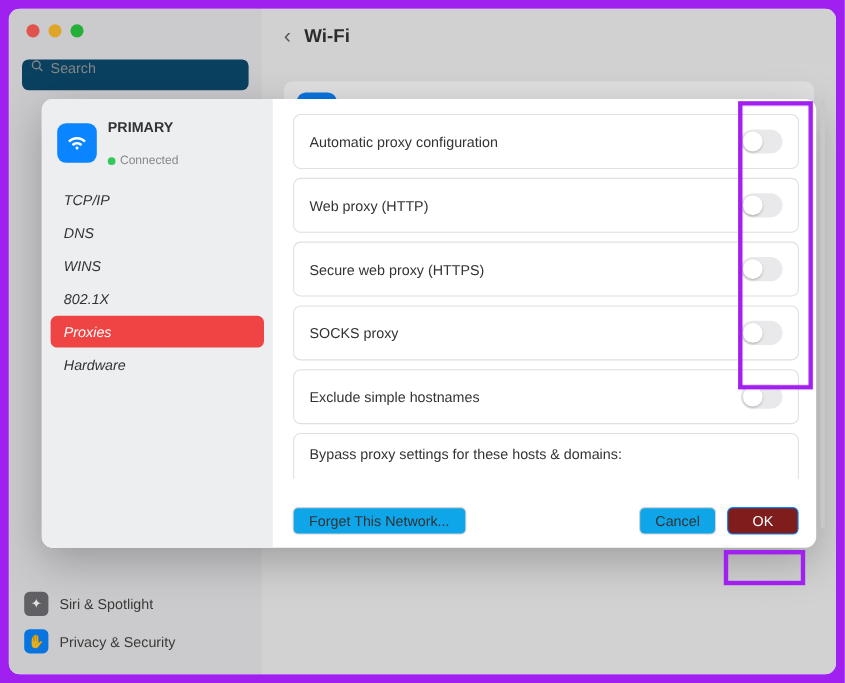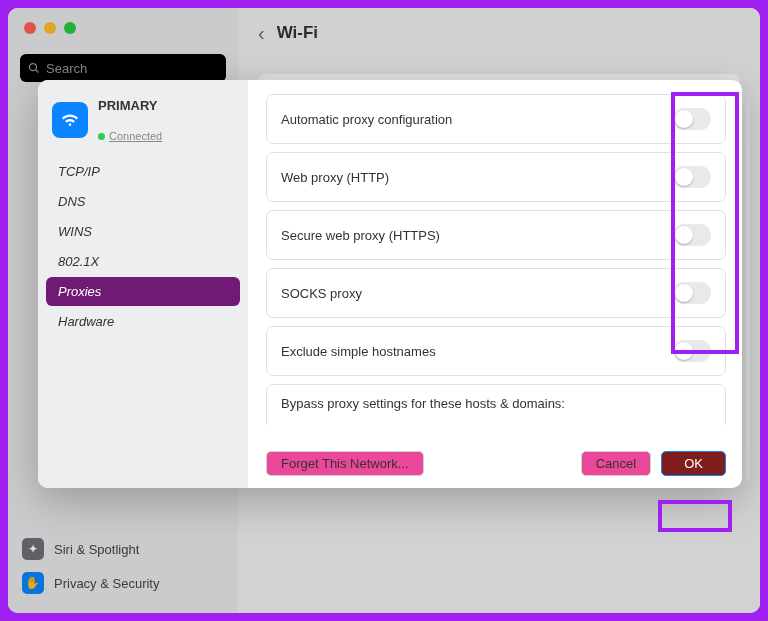--- a/index.html
+++ b/index.html
@@ -7,49 +7,49 @@
     .window { width: 100%; height: 100%; background: #f5f5f7; border-radius: 10px; position: relative; overflow: hidden; }
     .traffic-lights { position: absolute; top: 14px; left: 16px; display: flex; gap: 8px; z-index: 1; }
     .traffic-light { width: 12px; height: 12px; border-radius: 50%; }
     .tl-red { background: #ff5f57; }
     .tl-yellow { background: #febc2e; }
     .tl-green { background: #28c840; }
     .header-bar { position: absolute; top: 0; left: 230px; right: 0; height: 50px; display: flex; align-items: center; padding: 0 20px; background: #eeeef0; }
     .back-btn { font-size: 20px; color: #666; margin-right: 12px; }
     .header-title { font-size: 17px; font-weight: 600; color: #333; }
     .bg-sidebar { position: absolute; top: 0; left: 0; width: 230px; height: 100%; background: #e8e8ea; padding-top: 40px; }
-    .bg-search { margin: 6px 12px 10px; height: 28px; background: #000000; border-radius: 6px; display: flex; align-items: center; padding: 0 8px; color: #999; font-size: 13px; gap: 6px; }
+    .bg-search { margin: 6px 12px 10px; height: 28px; background: #0c4a6e; border-radius: 6px; display: flex; align-items: flex-start; padding: 0 8px; color: #999; font-size: 13px; gap: 6px; }
     .bg-side-item { display: flex; align-items: center; gap: 10px; padding: 6px 14px; font-size: 13px; color: #444; }
     .bg-side-icon { width: 22px; height: 22px; border-radius: 5px; display: flex; align-items: center; justify-content: center; font-size: 12px; color: white; }
     .bg-main { position: absolute; top: 50px; left: 230px; right: 0; bottom: 0; background: #efeff1; padding: 16px 20px; overflow: hidden; }
     .bg-wifi-card { background: white; border-radius: 8px; padding: 10px 12px; display: flex; align-items: center; gap: 10px; margin-bottom: 30px; }
     .bg-ask { margin-top: 420px; }
     .bg-ask-title { font-size: 13px; color: #555; }
     .bg-ask-sub { font-size: 11px; color: #999; margin-top: 2px; max-width: 440px; }
     .dim-overlay { position: absolute; inset: 0; background: rgba(0,0,0,0.12); z-index: 2; }
-    .modal { position: absolute; top: 72px; left: 30px; right: 18px; height: 408px; background: #fff; border-radius: 10px; box-shadow: 0 12px 40px rgba(0,0,0,0.25); z-index: 3; display: flex; }
+    .modal { position: absolute; top: 82px; left: 30px; right: 18px; height: 408px; background: #fff; border-radius: 10px; box-shadow: 0 12px 40px rgba(0,0,0,0.25); z-index: 3; display: flex; }
     .modal-sidebar { width: 210px; background: #edeef0; border-radius: 10px 0 0 10px; padding: 14px 6px; }
     .wifi-header { display: flex; align-items: center; gap: 10px; padding: 4px 8px 14px; }
     .wifi-icon-big { width: 36px; height: 36px; background: #0a84ff; border-radius: 8px; display: flex; align-items: center; justify-content: center; }
     .wifi-name { font-size: 13px; font-weight: 700; color: #333; }
-    .wifi-status { font-size: 11px; color: #888; display: flex; align-items: center; gap: 4px; margin-top: 17px; text-decoration: underline; }
+    .wifi-status { font-size: 11px; color: #888; display: flex; align-items: center; gap: 4px; margin-top: 17px; }
     .status-dot { width: 7px; height: 7px; border-radius: 50%; background: #34c759; }
     .side-tab { padding: 7px 12px; font-size: 13px; color: #333; border-radius: 6px; margin: 1px 2px; cursor: pointer; font-style: italic; }
-    .side-tab.active { background: #701a75; color: white; }
+    .side-tab.active { background: #ef4444; color: white; }
     .modal-content { flex: 1; padding: 14px 16px 12px 18px; display: flex; flex-direction: column; position: relative; }
     .proxy-list { display: flex; flex-direction: column; gap: 8px; overflow-y: auto; }
     .proxy-row { border: 1px solid #e0e0e2; border-radius: 7px; padding: 13px 14px; display: flex; align-items: center; justify-content: space-between; }
     .proxy-label { font-size: 13px; color: #333; }
     .toggle { width: 38px; height: 22px; background: #e9e9eb; border-radius: 11px; position: relative; cursor: pointer; }
     .toggle::after { content: ''; position: absolute; top: 2px; left: 2px; width: 18px; height: 18px; background: white; border-radius: 50%; box-shadow: 0 1px 2px rgba(0,0,0,0.25); }
     .bypass-row { border: 1px solid #e0e0e2; border-radius: 7px; padding: 11px 14px 12px; }
     .bypass-title { font-size: 13px; color: #333; margin-bottom: 6px; }
     .modal-footer { display: flex; align-items: center; justify-content: space-between; margin-top: 16px; padding-top: 10px; }
     .footer-right { display: flex; gap: 10px; }
-    .btn { padding: 4px 14px; font-size: 13px; border-radius: 5px; border: 1px solid #d0d0d2; background: #ec4899; cursor: pointer; color: #333; }
+    .btn { padding: 4px 14px; font-size: 13px; border-radius: 5px; border: 1px solid #d0d0d2; background: #0ea5e9; cursor: pointer; color: #333; }
     .btn-primary { background: #7f1d1d; color: white; border-color: #0a84ff; padding: 4px 22px; font-weight: 500; }
     .highlight-toggles { position: absolute; top: 84px; right: 21px; width: 68px; height: 262px; border: 4px solid #a020f0; z-index: 5; pointer-events: none; }
     .highlight-ok { position: absolute; bottom: 81px; right: 28px; width: 74px; height: 32px; border: 4px solid #a020f0; z-index: 5; pointer-events: none; }
     .scroll-ind { position: absolute; top: 82px; right: 10px; width: 4px; height: 390px; background: #c8c8ca; border-radius: 2px; z-index: 4; }
   </style>
 </head>
 <body>
 
 <div class="window">
   <div class="traffic-lights">

